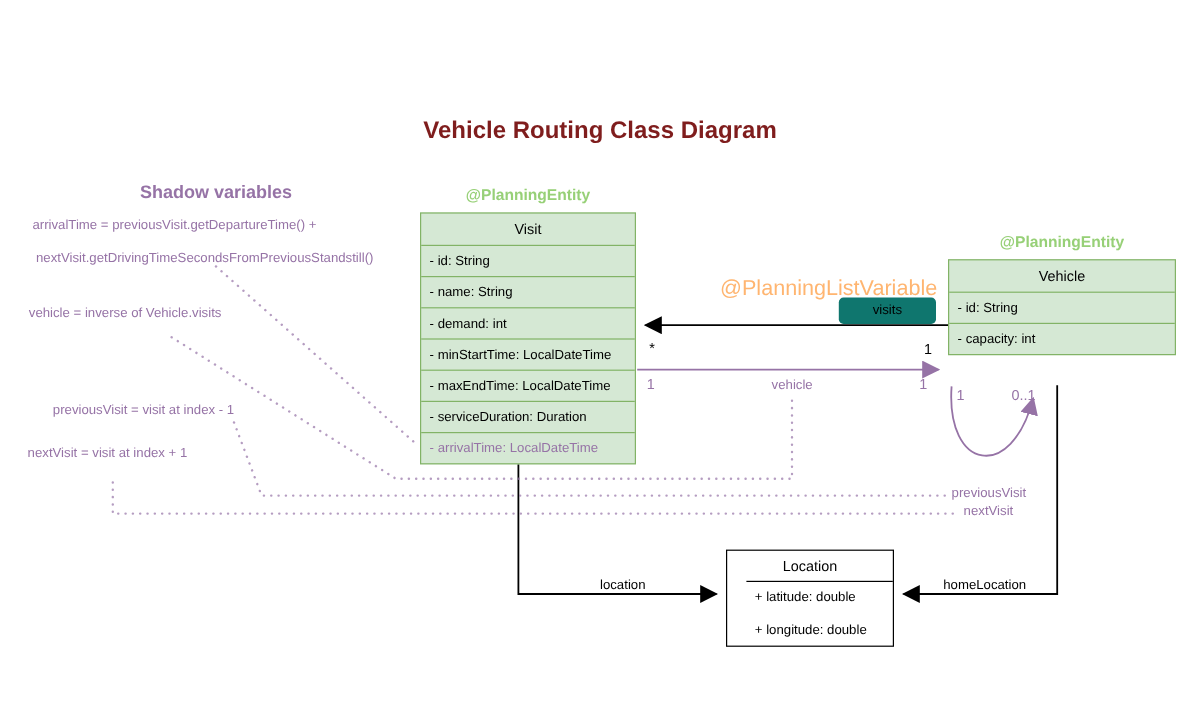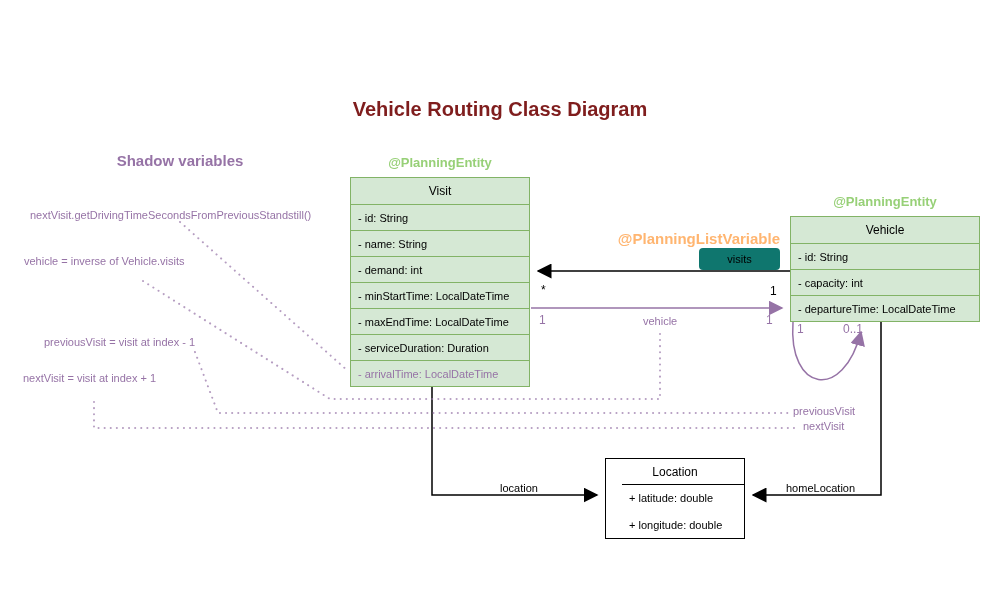--- a/index.html
+++ b/index.html
@@ -5,21 +5,21 @@
   html,body{margin:0;padding:0;background:#ffffff;}
   .canvas{position:relative;width:1000px;height:600px;background:#ffffff;overflow:hidden;
           font-family:"Liberation Sans", sans-serif;color:#000;}
   .links{position:absolute;left:0;top:0;width:1000px;height:600px;}
   .title{position:absolute;left:0;top:98px;width:1000px;text-align:center;
          font-size:20px;font-weight:bold;color:#7f1d1d;}
   .shadow-heading{position:absolute;left:30px;top:152px;width:300px;text-align:center;
                   font-size:15px;font-weight:bold;color:#9673a6;}
   .note{position:absolute;font-size:11px;color:#9673a6;white-space:nowrap;}
   .entity-anno{position:absolute;font-size:13px;font-weight:bold;color:#97d077;text-align:center;}
-  .listvar-anno{position:absolute;font-size:15px;font-weight:bold;color:#ffb570;text-align:right;}
+  .listvar-anno{position:absolute;font-size:18px;font-weight:normal;color:#ffb570;text-align:right;}
   .uml{position:absolute;box-sizing:border-box;font-size:11px;}
   .uml.green{background:#d5e8d4;border:1px solid #82b366;}
   .uml.plain{background:#ffffff;border:1px solid #000000;}
   .uml-title{height:26px;display:flex;align-items:center;justify-content:center;
              font-size:12px;}
   .uml-row{height:26px;display:flex;align-items:center;padding-left:7px;box-sizing:border-box;}
   .green .uml-row{border-top:1px solid #82b366;}
   .plain .uml-row{height:27px;margin-left:16px;}
   .plain .uml-row.first{border-top:1px solid #000;}
   .purple-text{color:#9673a6;}
@@ -59,20 +59,21 @@
 
     <line x1="180" y1="222" x2="348" y2="371" stroke="#9673a6" stroke-opacity="0.7" stroke-width="2" stroke-dasharray="0.1 6" stroke-linecap="round"></line>
     <polyline points="143,281 330,399 660,399 660,334" fill="none" stroke="#9673a6" stroke-opacity="0.7" stroke-width="2" stroke-dasharray="0.1 6" stroke-linecap="round"></polyline>
     <polyline points="195,352 218,413 788,413" fill="none" stroke="#9673a6" stroke-opacity="0.7" stroke-width="2" stroke-dasharray="0.1 6" stroke-linecap="round"></polyline>
     <polyline points="94,402 94,428 798,428" fill="none" stroke="#9673a6" stroke-opacity="0.7" stroke-width="2" stroke-dasharray="0.1 6" stroke-linecap="round"></polyline>
   </svg>
 
   <div class="title">Vehicle Routing Class Diagram</div>
 
   <div class="shadow-heading">Shadow variables</div>
+  <div class="note" style="left:27px;top:182px;">arrivalTime = previousVisit.getDepartureTime() +</div>
   <div class="note" style="left:30px;top:209px;">nextVisit.getDrivingTimeSecondsFromPreviousStandstill()</div>
   <div class="note" style="left:24px;top:255px;">vehicle = inverse of Vehicle.visits</div>
   <div class="note" style="left:23px;top:336px;padding-left:21px;">previousVisit = visit at index - 1</div>
   <div class="note" style="left:23px;top:372px;">nextVisit = visit at index + 1</div>
 
   <div class="entity-anno" style="left:350px;top:155px;width:180px;">@PlanningEntity</div>
   <div class="uml green" style="left:350px;top:177px;width:180px;">
     <div class="uml-title">Visit</div>
     <div class="uml-row">- id: String</div>
     <div class="uml-row">- name: String</div>
@@ -81,21 +82,20 @@
     <div class="uml-row">- maxEndTime: LocalDateTime</div>
     <div class="uml-row">- serviceDuration: Duration</div>
     <div class="uml-row purple-text">- arrivalTime: LocalDateTime</div>
   </div>
 
   <div class="entity-anno" style="left:790px;top:194px;width:190px;">@PlanningEntity</div>
   <div class="uml green" style="left:790px;top:216px;width:190px;">
     <div class="uml-title">Vehicle</div>
     <div class="uml-row">- id: String</div>
     <div class="uml-row">- capacity: int</div>
-    <div class="uml-row">- departureTime: LocalDateTime</div>
   </div>
 
   <div class="uml plain" style="left:605px;top:458px;width:140px;">
     <div class="uml-title" style="height:25px;">Location</div>
     <div class="uml-row first">+ latitude: double</div>
     <div class="uml-row">+ longitude: double</div>
   </div>
 
   <div class="listvar-anno" style="left:600px;top:230px;width:180px;">@PlanningListVariable</div>
   <div class="visits-chip">visits</div>

